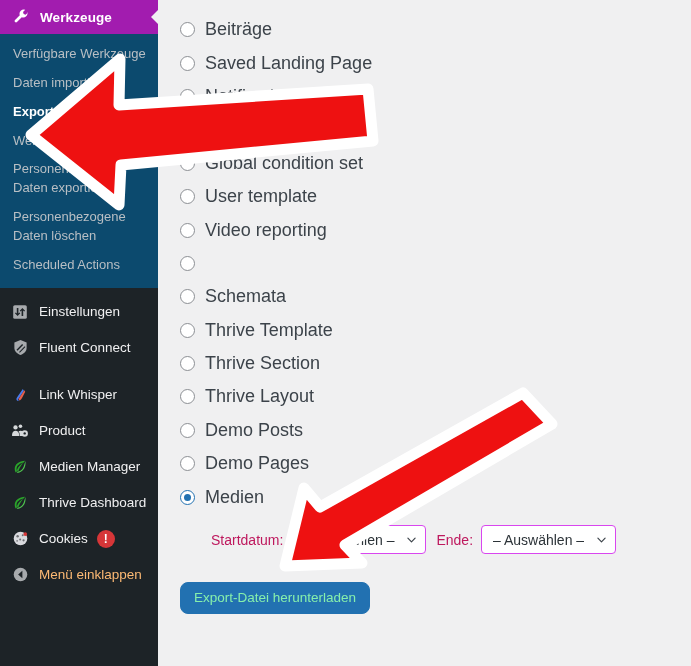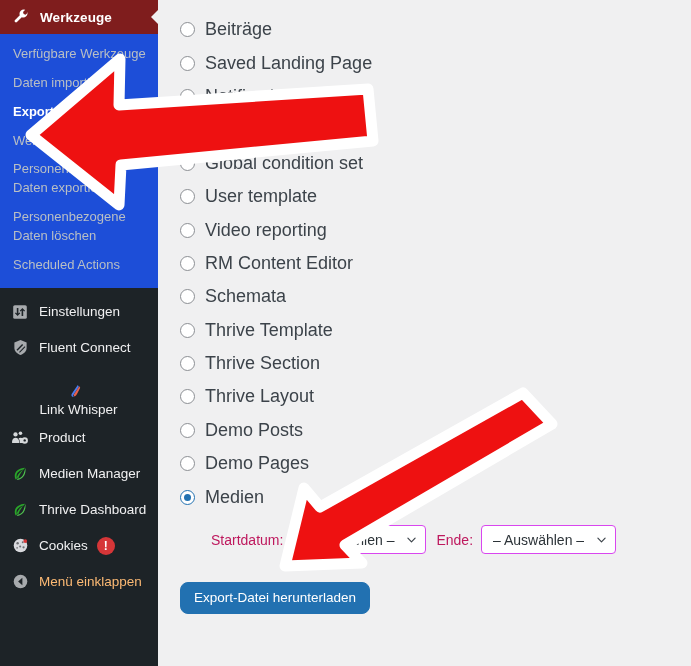--- a/index.html
+++ b/index.html
@@ -29,21 +29,21 @@
     width: 158px;
     height: 666px;
     background: #1d2327;
     color: #f0f0f1;
     font-size: 13px;
     overflow: hidden;
   }
   .menu-top {
     position: relative;
     height: 34px;
-    background: #7f1d1d;
+    background: #a21caf;
     color: #fff;
     display: flex;
     align-items: center;
     padding-left: 11px;
     font-weight: 600;
     font-size: 13.5px;
   }
   .menu-top .wrench {
     width: 20px; height: 20px;
     margin-right: 9px;
@@ -58,21 +58,21 @@
     right: -1px;
     top: 50%;
     transform: translateY(-50%);
     width: 0; height: 0;
     border-top: 8px solid transparent;
     border-bottom: 8px solid transparent;
     border-right: 8px solid #f0f0f1;
   }
 
   .submenu {
-    background: #1d4ed8;
+    background: #0c4a6e;
     padding: 6px 0 8px 0;
   }
   .submenu-item {
     padding: 5px 12px 5px 13px;
     font-size: 13px;
     line-height: 1.45;
     color: #b9bfc4;
     cursor: pointer;
   }
   .submenu-item.current {
@@ -83,21 +83,21 @@
   .menu-list { padding-top: 6px; }
   .menu-item {
     display: flex;
     align-items: center;
     min-height: 30px;
     padding: 3px 10px 3px 9px;
     color: #f0f0f1;
     font-size: 13.5px;
     cursor: pointer;
   }
-  .menu-item.sep { margin-top: 11px; flex-direction: column; }
+  .menu-item.sep { margin-top: 11px; }
   .menu-item.dim { color: #fdba74; }
   .menu-item .mi-icon {
     width: 22px; height: 22px;
     margin-right: 8px;
     flex: none;
     display: inline-flex;
     align-items: center;
     justify-content: center;
   }
   .menu-item .mi-label { white-space: nowrap; }
@@ -205,21 +205,21 @@
   .btn-primary {
     margin: 27px 0 0 22px;
     display: inline-flex;
     align-items: center;
     justify-content: center;
     height: 32px;
     padding: 0 13px;
     background: #2271b1;
     border: 1px solid #2271b1;
     border-radius: 8px;
-    color: #ffffff;
+    color: #86efac;
     font-size: 13.5px;
     font-family: "Liberation Sans", sans-serif;
     cursor: pointer;
     white-space: nowrap;
   }
 
   
   .arrow-layer {
     position: absolute;
     left: 0; top: 0;
@@ -383,21 +383,20 @@
         <span class="radio-label">User template</span>
       </div>
 
       <div class="radio-row">
         <span class="radio"></span>
         <span class="radio-label">Video reporting</span>
       </div>
 
       <div class="radio-row">
         <span class="radio"></span>
-        <span class="radio-label">RM Content Editor</span>
       </div>
 
       <div class="radio-row">
         <span class="radio"></span>
         <span class="radio-label">Schemata</span>
       </div>
 
       <div class="radio-row">
         <span class="radio"></span>
         <span class="radio-label">Thrive Template</span>

